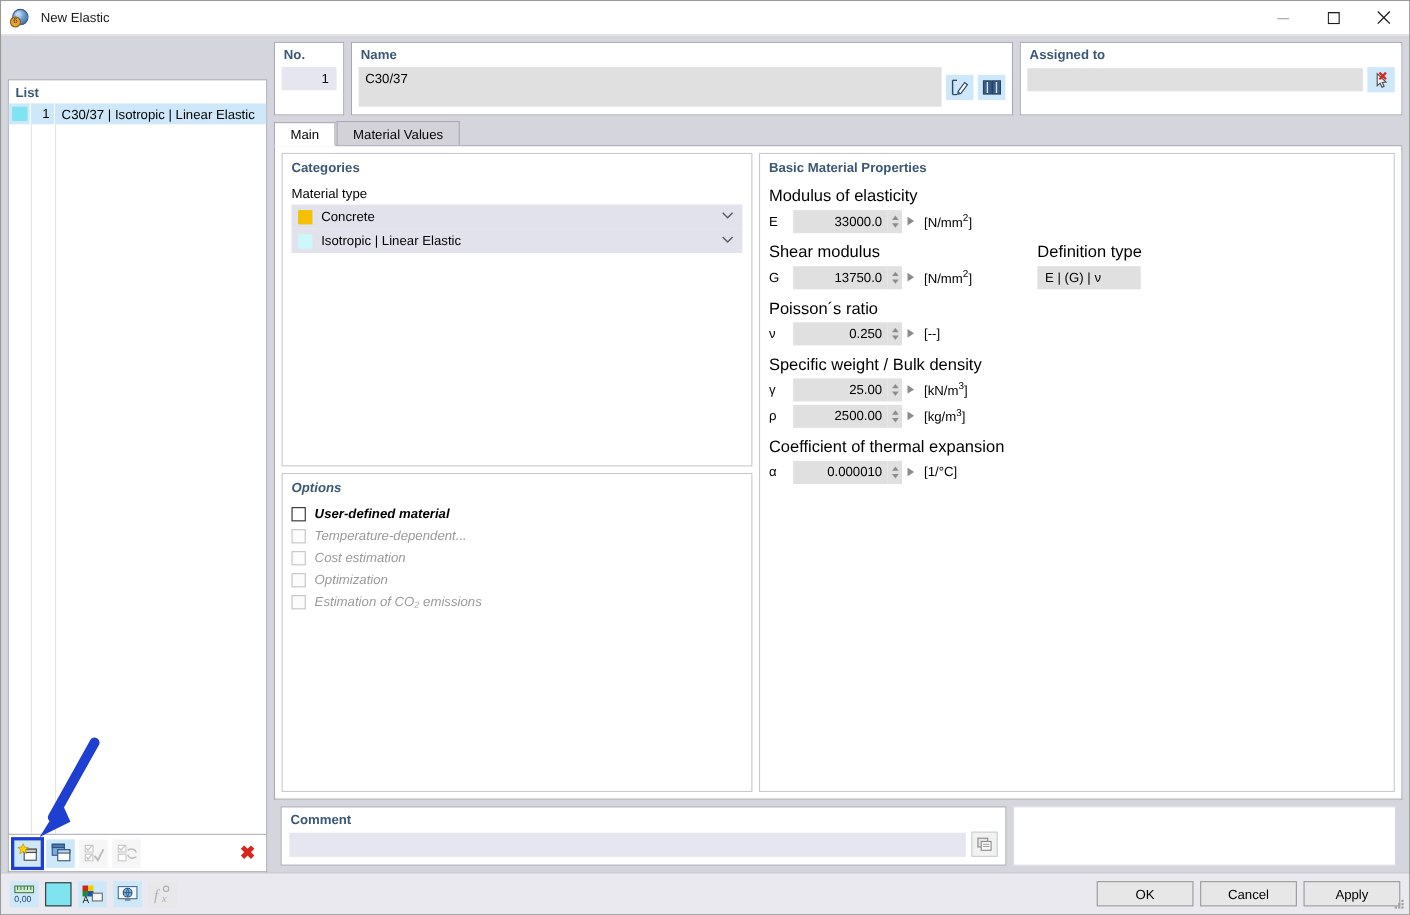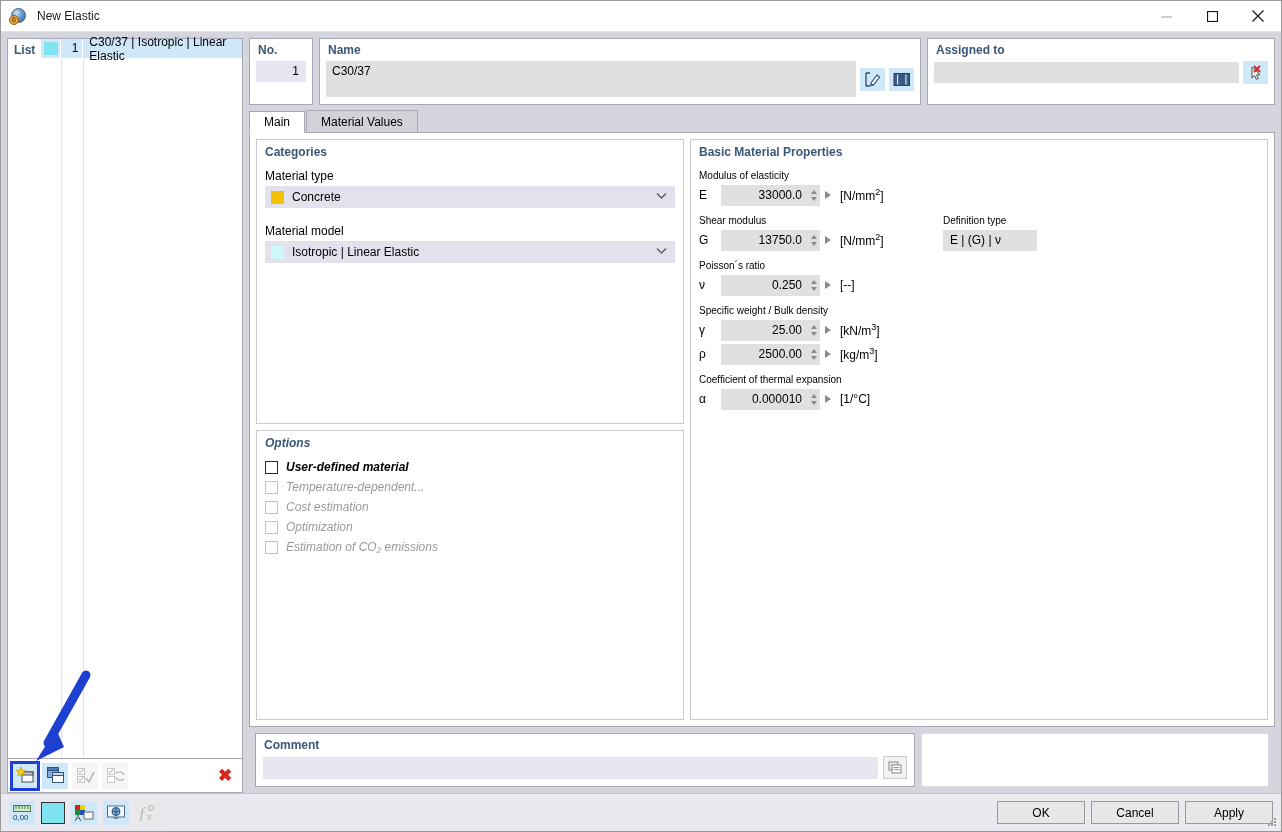--- a/index.html
+++ b/index.html
@@ -58,22 +58,23 @@
     gap: 6px;
   }
 
   
   .left-col {
     width: 236px; flex: 0 0 236px;
     display: flex; flex-direction: column;
   }
   .list-panel {
     background: #ffffff; border: 1px solid #a8a8b4;
-    flex: 1 1 auto; display: flex; 
+    flex: 1 1 auto; display: flex; flex-direction: column;
     position: relative;
+    margin-top: 34px;
   }
   .list-header {
     font-weight: bold; color: #3b5778; font-size: 12px;
     padding: 4px 6px 3px 6px;
   }
   .list-rows { flex: 1 1 auto; position: relative; }
   .list-row {
     display: flex; align-items: center; height: 19px;
     background: #cfe8f9; font-size: 12px;
   }
@@ -211,21 +212,21 @@
   .opt-row .cb {
     width: 13px; height: 13px; border: 1px solid #2b2b2b; background: #fff;
     margin-right: 8px; flex: 0 0 13px;
   }
   .opt-row.disabled { color: #9a9a9a; }
   .opt-row.disabled .cb { border-color: #c3c3c3; background: #fcfcfc; }
   .opt-row.first { font-weight: bold; padding-top: 6px; }
 
   
   .prop-block { padding: 0 0 0 8px; }
-  .prop-caption { font-size: 10px; padding: 7px 0 3px 0; }
+  .prop-caption { font-size: 15px; padding: 7px 0 3px 0; }
   .prop-line { display: flex; align-items: center; height: 22px; margin-bottom: 2px; }
   .prop-sym { width: 22px; flex: 0 0 22px; font-size: 12px; }
   .numbox {
     width: 86px; flex: 0 0 86px; height: 21px; background: #e0e0e0;
     text-align: right; padding-right: 5px; line-height: 21px; font-size: 12px;
   }
   .spinner {
     width: 13px; flex: 0 0 13px; height: 21px;
     display: flex; flex-direction: column; align-items: center; justify-content: center;
     gap: 3px; background: #e0e0e0;
@@ -446,21 +447,20 @@
 
             <div class="field-label">Material type</div>
             <div class="combo">
               <span class="cswatch" style="background:#f5c000"></span>
               <span>Concrete</span>
               <svg class="chev" width="11" height="8" viewBox="0 0 11 8">
                   <polyline points="1,1.5 5.5,6 10,1.5" fill="none" stroke="#5a5a5a" stroke-width="1.3"></polyline>
                 </svg>
             </div>
 
-            <div class="field-label" style="padding-top:16px;">Material model</div>
             <div class="combo">
               <span class="cswatch" style="background:#ccf7fb"></span>
               <span>Isotropic | Linear Elastic</span>
               <svg class="chev" width="11" height="8" viewBox="0 0 11 8">
                   <polyline points="1,1.5 5.5,6 10,1.5" fill="none" stroke="#5a5a5a" stroke-width="1.3"></polyline>
                 </svg>
             </div>
           </div>
 
           <div class="panel options-panel">

